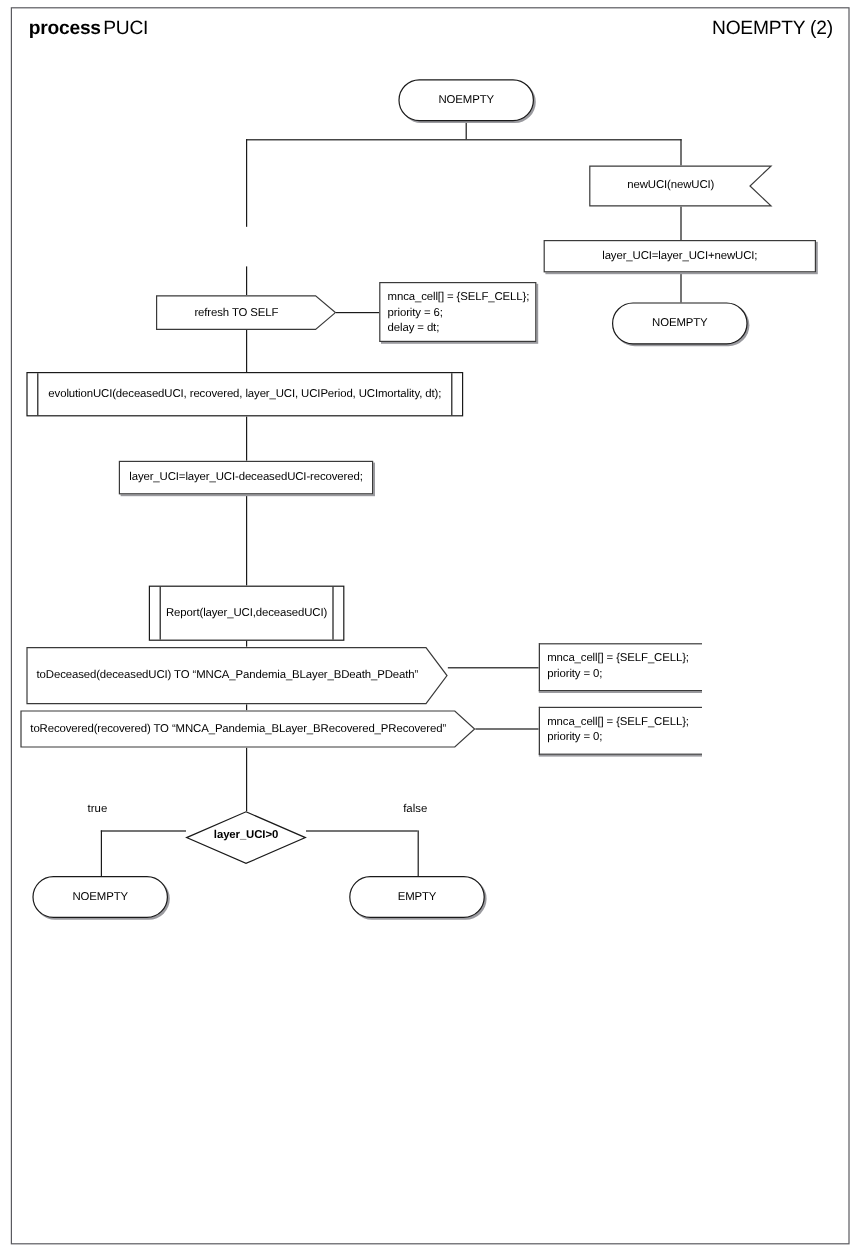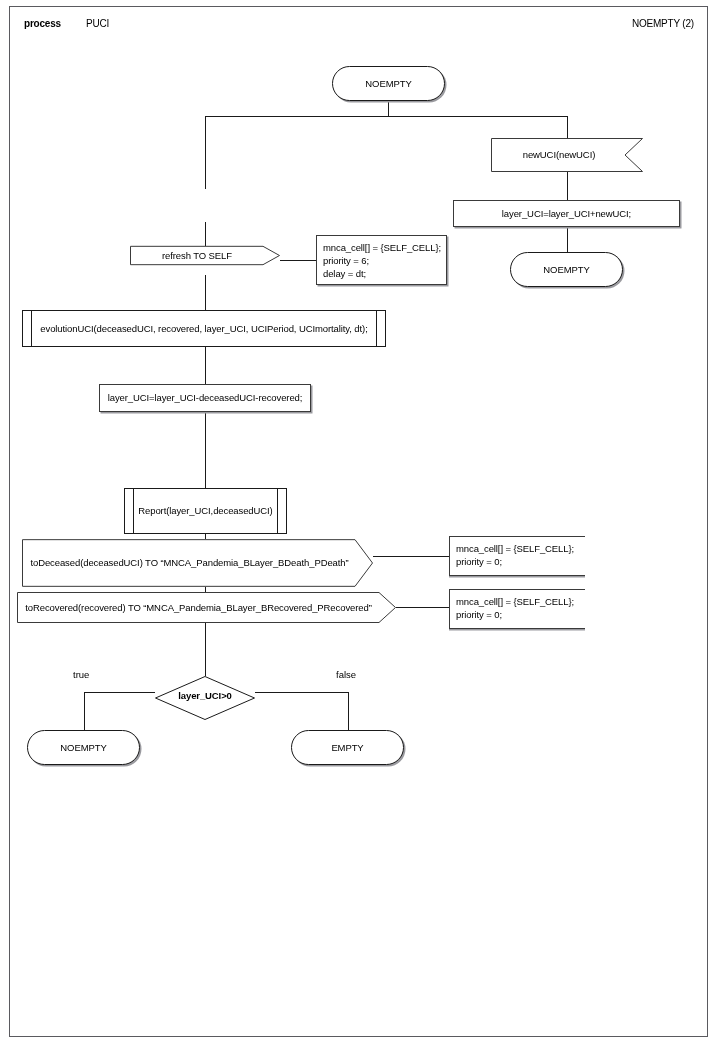--- a/index.html
+++ b/index.html
@@ -26,21 +26,21 @@
     left: 9px;
     top: 6px;
     width: 699px;
     height: 1031px;
     border: 1px solid #5a5a5f;
     box-sizing: border-box;
     background: #fff;
   }
   .hdr {
     position: absolute;
-    font-size: 10px;
+    font-size: 16px;
     letter-spacing: -0.2px;
     white-space: nowrap;
     line-height: 12px;
   }
   .hdr.bold { font-weight: bold; }
   #hdr-process { left: 24px; top: 18px; }
   #hdr-name    { left: 86px; top: 18px; }
   #hdr-state   { right: 24px; top: 18px; text-align: right; }
 
   
@@ -198,21 +198,21 @@
 
   <div class="hline" style="left:280px; top:260px; width:36px;"></div>
   <div class="hline" style="left:373px; top:556px; width:76px;"></div>
   <div class="hline" style="left:396px; top:607px; width:53px;"></div>
 
   <div class="node state" style="left:332px; top:66px; width:113px; height:35px;">
     <div class="lbl">NOEMPTY</div>
   </div>
 
 
-  <div class="node output-sig" style="left:130px; top:246px; width:150px; height:19px;text-decoration:underline;">
+  <div class="node output-sig" style="left:130px; top:246px; width:150px; height:29px;text-decoration:underline;">
     <svg viewBox="0 0 150 29" preserveAspectRatio="none">
       <path d="M0.5,0.5 L133,0.5 L149.5,14.5 L133,28.5 L0.5,28.5 Z" fill="#ffffff" stroke="#3a3a3a" stroke-width="1" vector-effect="non-scaling-stroke"></path>
     </svg>
     <div class="lbl">refresh TO SELF</div>
   </div>
 
   <div class="comment closed" style="left:316px; top:235px; width:131px; height:50px;">
     <div class="ctext">mnca_cell[] = {SELF_CELL};
 priority = 6;
 delay = dt;</div>

